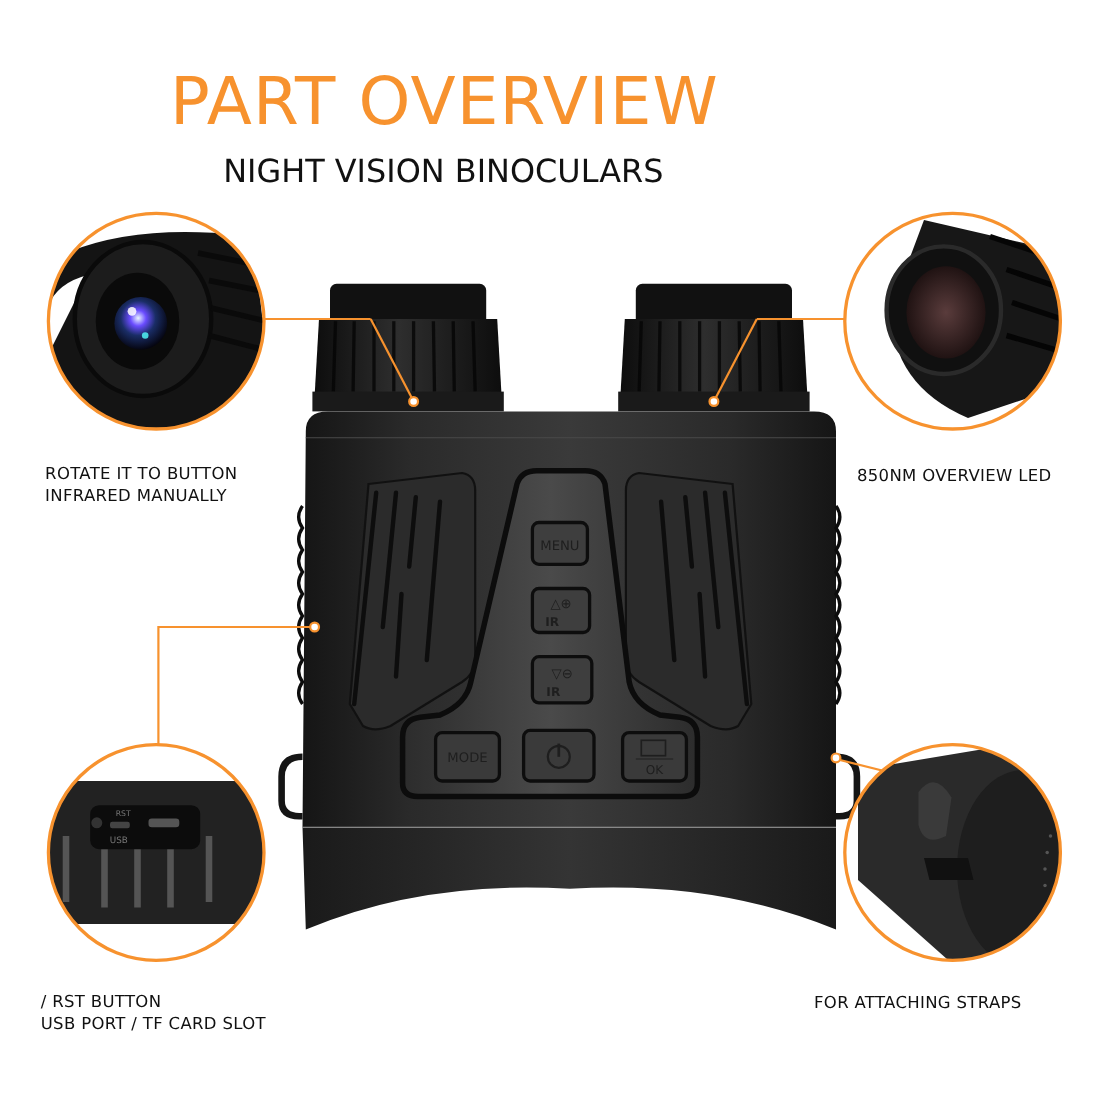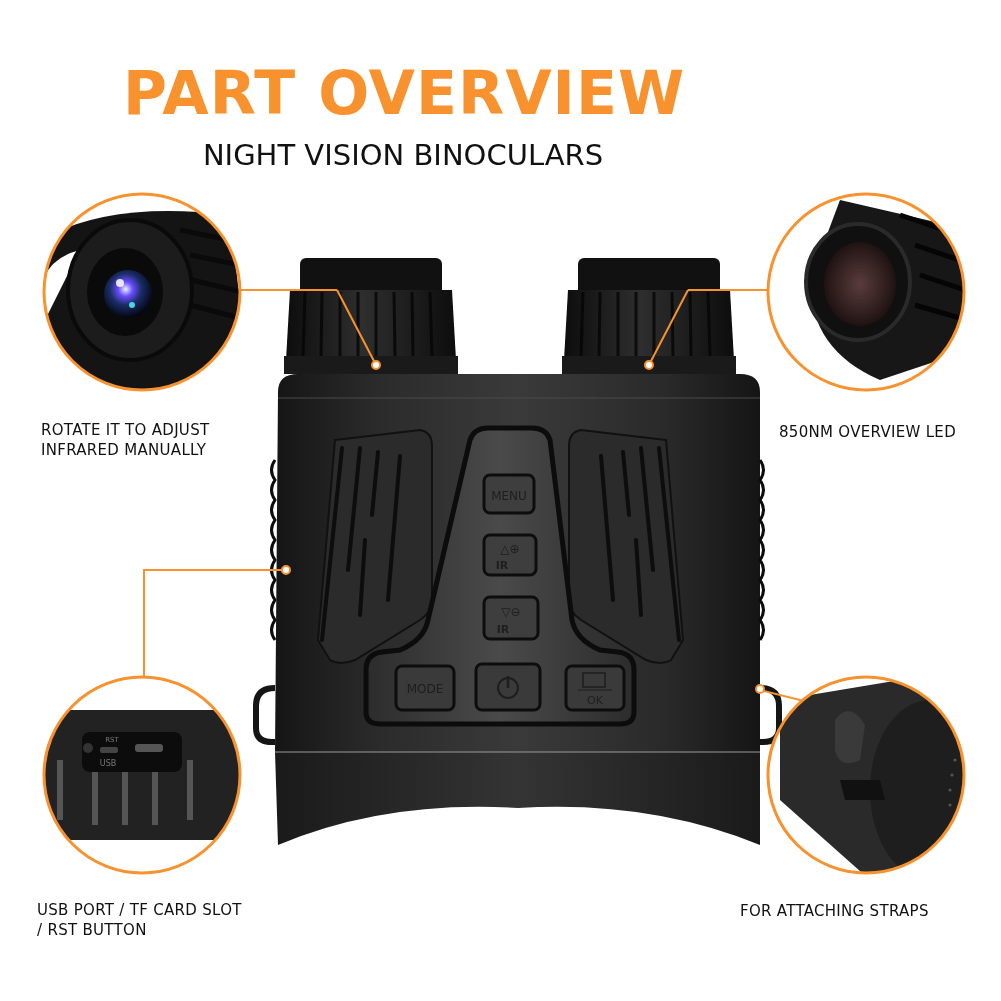--- a/index.html
+++ b/index.html
@@ -1,19 +1,19 @@
 <!DOCTYPE html>
 <html><head>
 <meta charset="utf-8">
 <style>
   html, body { margin:0; padding:0; background:#ffffff; }
   body { width:1001px; height:1001px; position:relative; overflow:hidden;
          font-family:"DejaVu Sans", "Liberation Sans", sans-serif; }
   .title { position:absolute; left:0; width:808px; top:58px; text-align:center;
-           font-family:"DejaVu Sans", sans-serif; font-weight:bold; font-size:60px;
+           font-family:"DejaVu Sans", sans-serif; font-weight:normal; font-size:60px;
            letter-spacing:1px; line-height:70px; }
   .subtitle { position:absolute; left:0; width:806px; top:135px; text-align:center;
               font-family:"DejaVu Sans", sans-serif; font-size:29px; line-height:40px; color:#111; }
   .label { position:absolute; font-family:"DejaVu Sans", sans-serif; font-size:15px;
            line-height:20px; color:#111; letter-spacing:0.3px; white-space:nowrap; }
   svg.art { position:absolute; left:0; top:0; }
 </style>
 </head>
 <body>
 
@@ -236,25 +236,25 @@
       <circle cx="955" cy="760" r="1.6"></circle>
         <circle cx="952" cy="775" r="1.6"></circle>
       <circle cx="950" cy="790" r="1.6"></circle>
         <circle cx="950" cy="805" r="1.6"></circle>
     </g>
   </g>
   <circle cx="866" cy="775" r="98" fill="none" stroke="#F7922E" stroke-width="3"></circle>
 </svg>
 
 <div class="label" style="left:41px; top:420px;">
-  <div>ROTATE IT TO ADJUST</div>
+  <div>ROTATE IT TO BUTTON</div>
   <div>INFRARED MANUALLY</div>
 </div>
 <div class="label" style="left:779px; top:422px;">
   <div>850NM OVERVIEW LED</div>
 </div>
 <div class="label" style="left:37px; top:900px;">
+  <div>/ RST BUTTON</div>
   <div>USB PORT / TF CARD SLOT</div>
-  <div>/ RST BUTTON</div>
 </div>
 <div class="label" style="left:740px; top:901px;">
   <div>FOR ATTACHING STRAPS</div>
 </div>
 
 </body></html>

